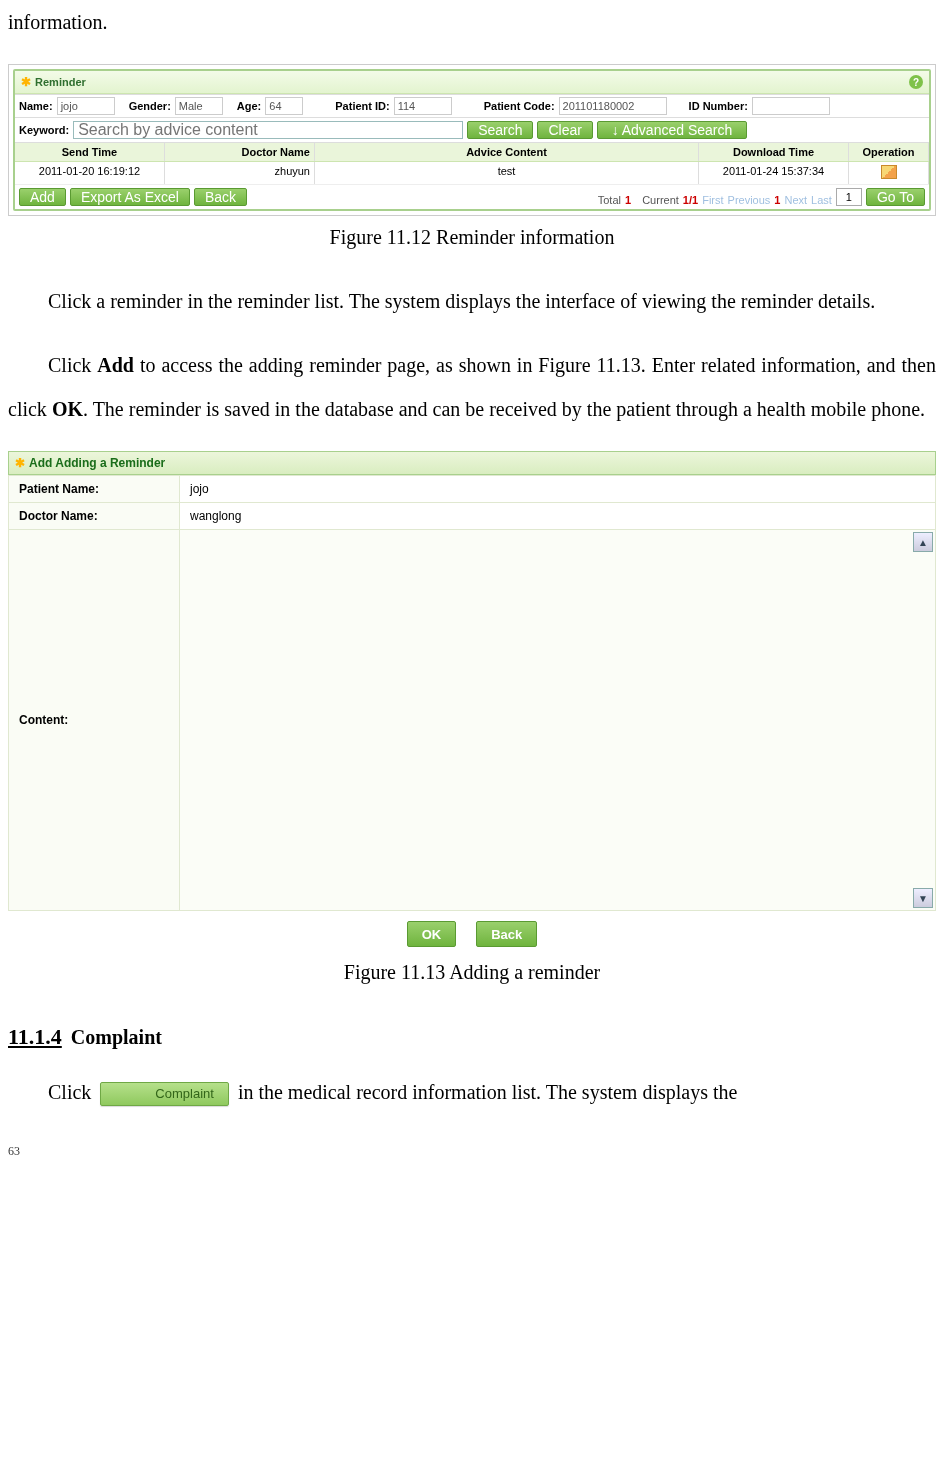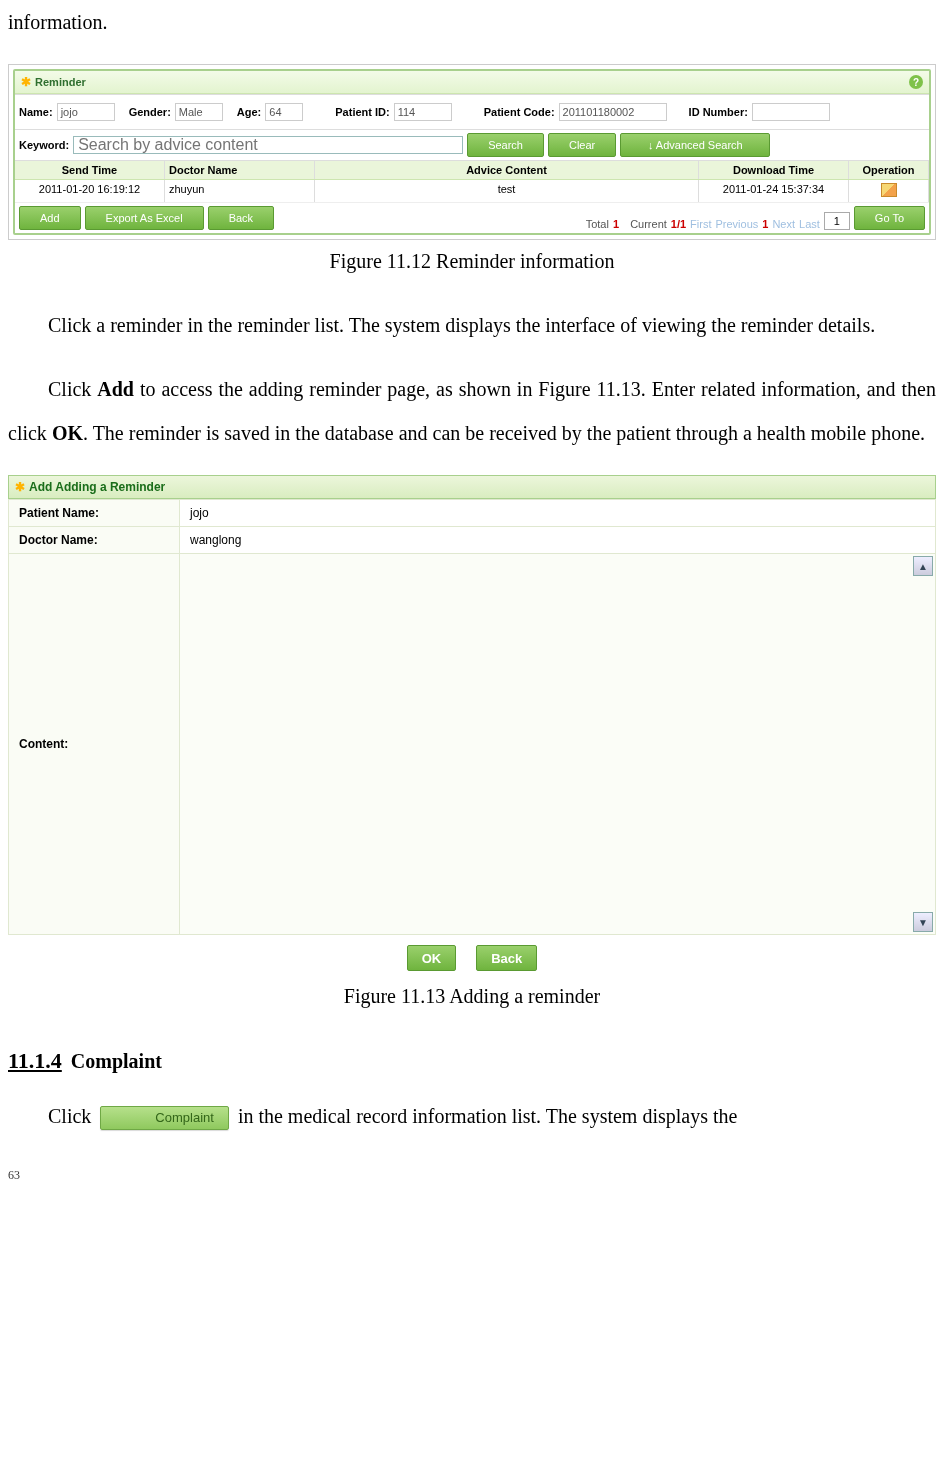--- a/index.html
+++ b/index.html
@@ -64,21 +64,21 @@
   }
   .help-icon {
     display:inline-flex; width:14px; height:14px; border-radius:50%;
     background:#7fc24a; color:#fff; align-items:center; justify-content:center;
     font-size:10px; font-weight:bold;
   }
   .info-row {
     display:flex; align-items:center;
     border-top:1px solid #ddd;
     border-bottom:1px solid #ddd;
-    padding:8px 4px;
+    padding:2px 4px;
     gap:2px;
     font-size:11px;
   }
   .info-row label { font-weight:bold; margin-right:2px; }
   .info-row .valbox {
     border:1px solid #ccc; background:#fff; padding:1px 3px;
     min-width:30px; height:14px; line-height:14px;
     color:#555;
   }
   .kw-row {
@@ -87,37 +87,37 @@
     border-bottom:1px solid #ddd;
   }
   .kw-row label { font-weight:bold; }
   .kw-row input.kw {
     flex:0 0 380px; height:16px;
     border:1px solid #9bb; padding:0 4px;
     font-size:16px; color:#888;
   }
   .gbtn {
     display:inline-flex; align-items:center; justify-content:center;
-    height:24px; padding:0 20px;
+    height:18px; padding:0 10px;
     background:linear-gradient(#9ad06c,#6fb43e);
     border:1px solid #5a9a32; color:#fff;
-    font-size:11px; border-radius:2px; cursor:pointer;
+    font-size:14px; border-radius:2px; cursor:pointer;
     box-sizing:border-box;
   }
   .gbtn.wide { min-width:150px; }
   .thead-row {
     display:flex; background:#eaf5da; font-weight:bold;
     border-bottom:1px solid #cde5b0;
   }
   .thead-row > div, .trow > div {
     padding:3px 4px; border-right:1px solid #ddd;
     box-sizing:border-box;
   }
   .col-send { width:150px; text-align:center;}
-  .col-doctor { width:150px; text-align:left;}
+  .col-doctor { width:150px; text-align:right;}
   .col-advice { flex:1; text-align:center;}
   .col-download { width:150px; text-align:center;}
   .col-op { width:80px; text-align:center; border-right:none;}
   .trow { display:flex; border-bottom:1px solid #eee;}
   .edit-icon {
     display:inline-block; width:14px; height:12px;
     background:linear-gradient(135deg,#f7d774 50%,#f3a24a 50%);
     border:1px solid #c98a2b;
   }
   .footer-row {

